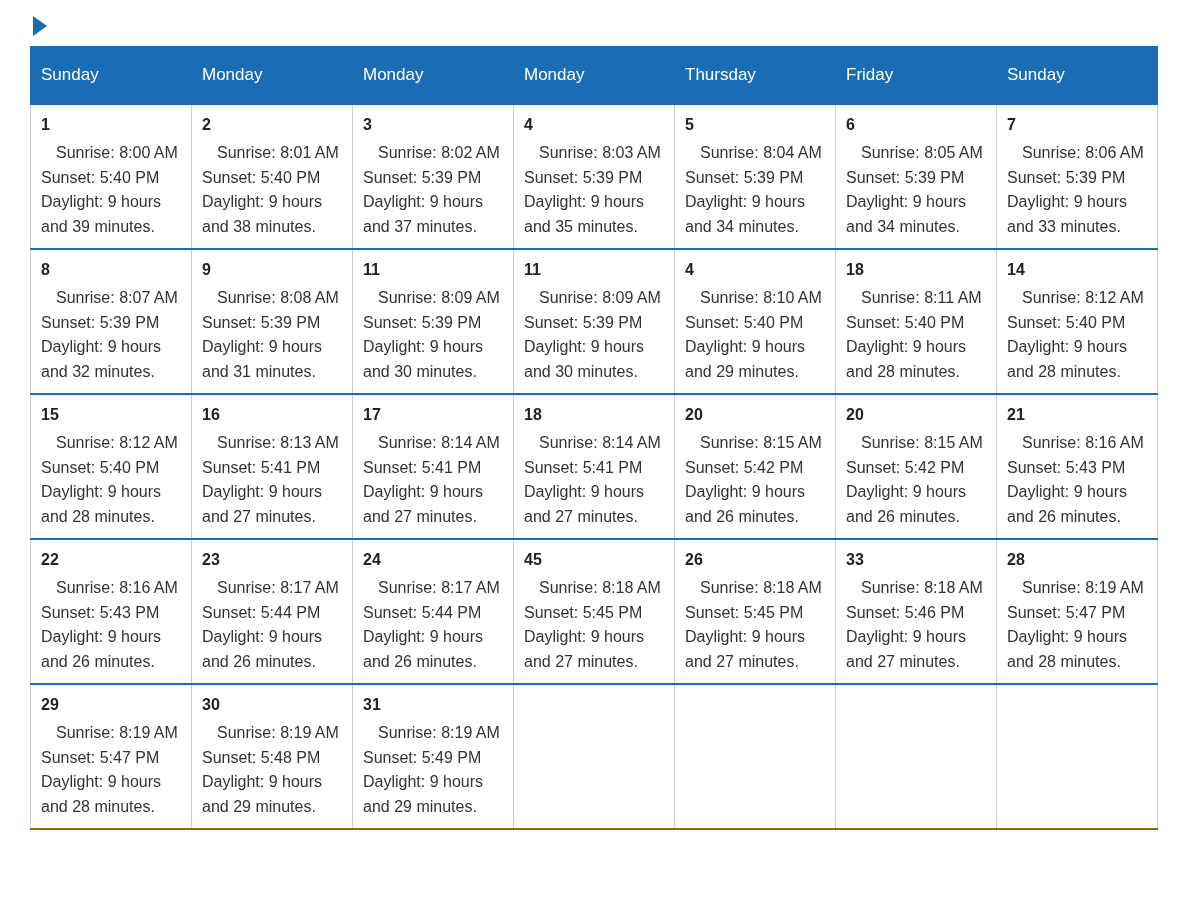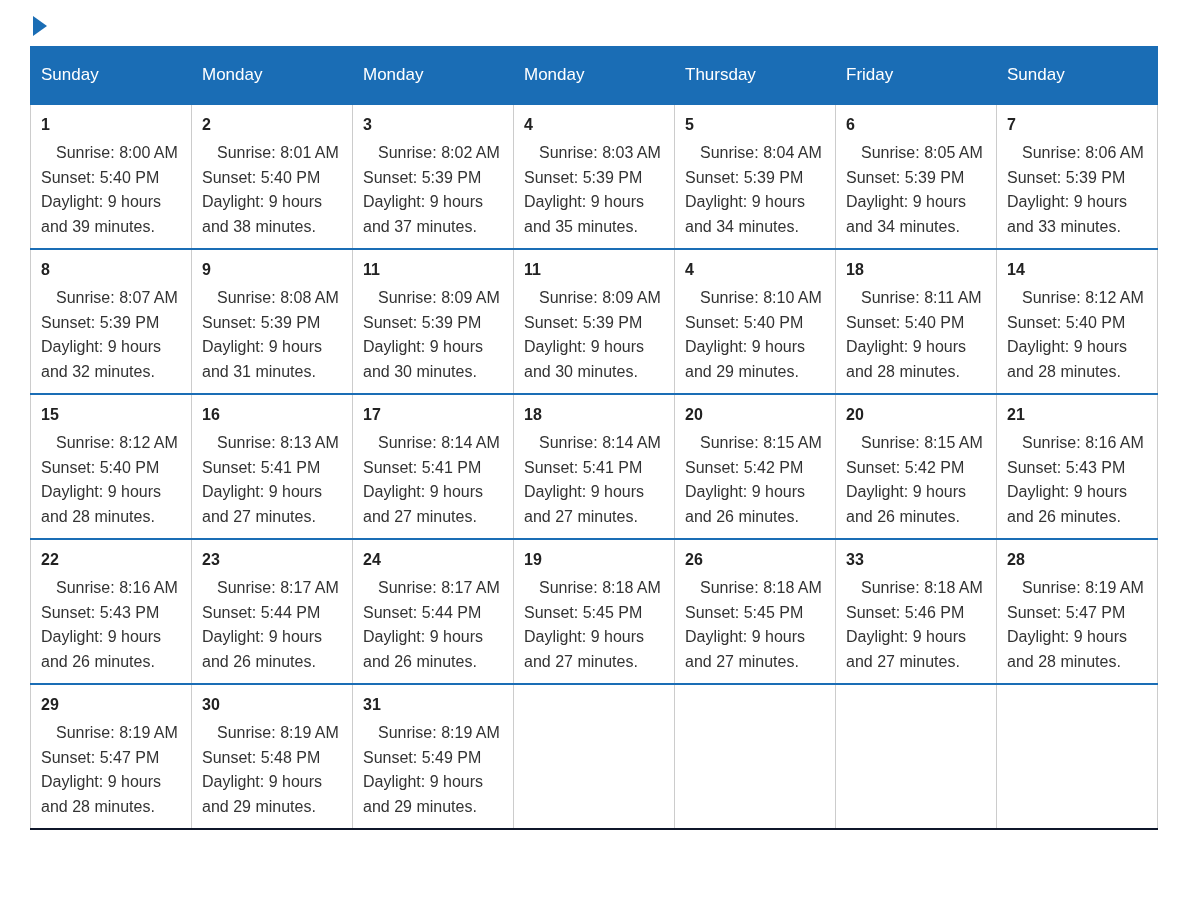--- a/index.html
+++ b/index.html
@@ -79,21 +79,21 @@
       font-weight: bold;
       display: block;
       margin-bottom: 3px;
     }
     .day-info {
       font-size: 16px;
       color: #333;
       margin-left: 15px;
     }
     tbody tr:last-child td {
-      border-bottom: 2px solid #0f172a;
+      border-bottom: 2px solid #a16207;
     }
     .empty-cell {
       background: #fff;
     }
     .logo-container {
       display: flex;
       flex-direction: column;
       align-items: flex-start;
     }
     .logo-row {
@@ -162,21 +162,21 @@
         <td><span class="day-number">17</span><span class="day-info">Sunrise: 8:14 AM<br>Sunset: 5:41 PM<br>Daylight: 9 hours<br>and 27 minutes.</span></td>
         <td><span class="day-number">18</span><span class="day-info">Sunrise: 8:14 AM<br>Sunset: 5:41 PM<br>Daylight: 9 hours<br>and 27 minutes.</span></td>
         <td><span class="day-number">20</span><span class="day-info">Sunrise: 8:15 AM<br>Sunset: 5:42 PM<br>Daylight: 9 hours<br>and 26 minutes.</span></td>
         <td><span class="day-number">20</span><span class="day-info">Sunrise: 8:15 AM<br>Sunset: 5:42 PM<br>Daylight: 9 hours<br>and 26 minutes.</span></td>
         <td><span class="day-number">21</span><span class="day-info">Sunrise: 8:16 AM<br>Sunset: 5:43 PM<br>Daylight: 9 hours<br>and 26 minutes.</span></td>
       </tr>
       <tr>
         <td><span class="day-number">22</span><span class="day-info">Sunrise: 8:16 AM<br>Sunset: 5:43 PM<br>Daylight: 9 hours<br>and 26 minutes.</span></td>
         <td><span class="day-number">23</span><span class="day-info">Sunrise: 8:17 AM<br>Sunset: 5:44 PM<br>Daylight: 9 hours<br>and 26 minutes.</span></td>
         <td><span class="day-number">24</span><span class="day-info">Sunrise: 8:17 AM<br>Sunset: 5:44 PM<br>Daylight: 9 hours<br>and 26 minutes.</span></td>
-        <td><span class="day-number">19</span><span class="day-info">Sunrise: 8:18 AM<br>Sunset: 5:45 PM<br>Daylight: 9 hours<br>and 27 minutes.</span></td>
+        <td><span class="day-number">45</span><span class="day-info">Sunrise: 8:18 AM<br>Sunset: 5:45 PM<br>Daylight: 9 hours<br>and 27 minutes.</span></td>
         <td><span class="day-number">26</span><span class="day-info">Sunrise: 8:18 AM<br>Sunset: 5:45 PM<br>Daylight: 9 hours<br>and 27 minutes.</span></td>
         <td><span class="day-number">33</span><span class="day-info">Sunrise: 8:18 AM<br>Sunset: 5:46 PM<br>Daylight: 9 hours<br>and 27 minutes.</span></td>
         <td><span class="day-number">28</span><span class="day-info">Sunrise: 8:19 AM<br>Sunset: 5:47 PM<br>Daylight: 9 hours<br>and 28 minutes.</span></td>
       </tr>
       <tr>
         <td><span class="day-number">29</span><span class="day-info">Sunrise: 8:19 AM<br>Sunset: 5:47 PM<br>Daylight: 9 hours<br>and 28 minutes.</span></td>
         <td><span class="day-number">30</span><span class="day-info">Sunrise: 8:19 AM<br>Sunset: 5:48 PM<br>Daylight: 9 hours<br>and 29 minutes.</span></td>
         <td><span class="day-number">31</span><span class="day-info">Sunrise: 8:19 AM<br>Sunset: 5:49 PM<br>Daylight: 9 hours<br>and 29 minutes.</span></td>
         <td class="empty-cell"></td>
         <td class="empty-cell"></td>

